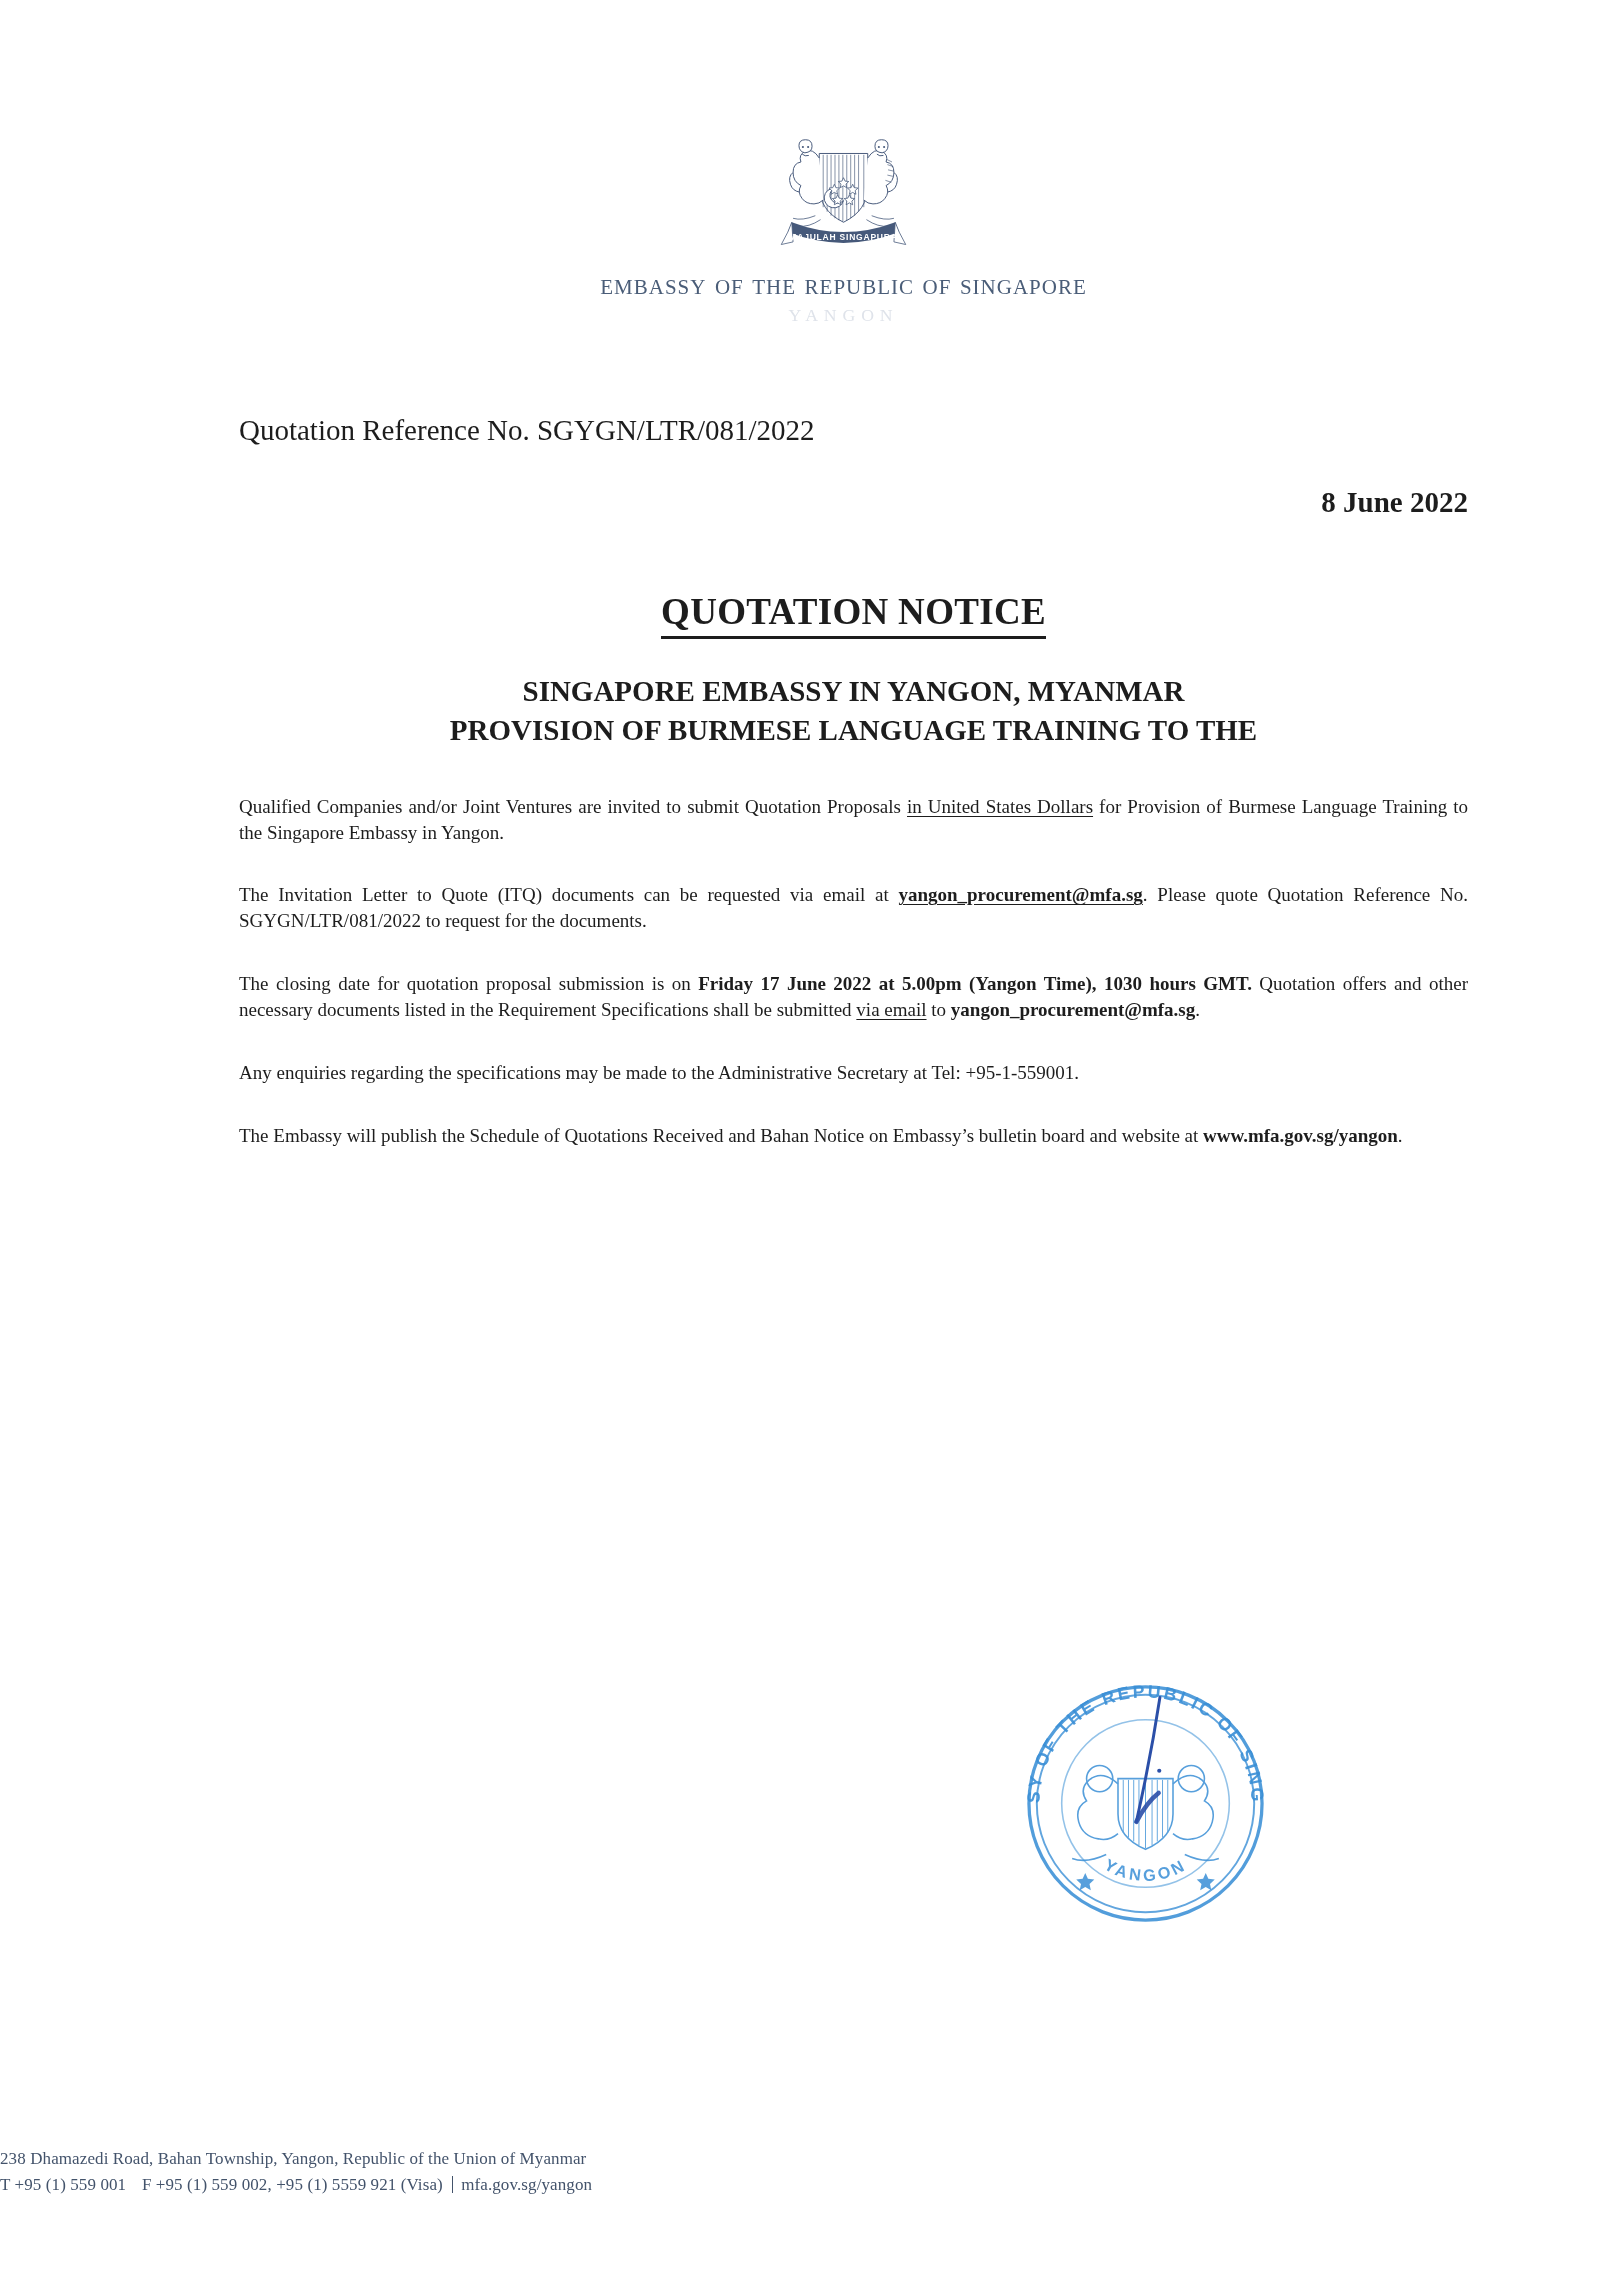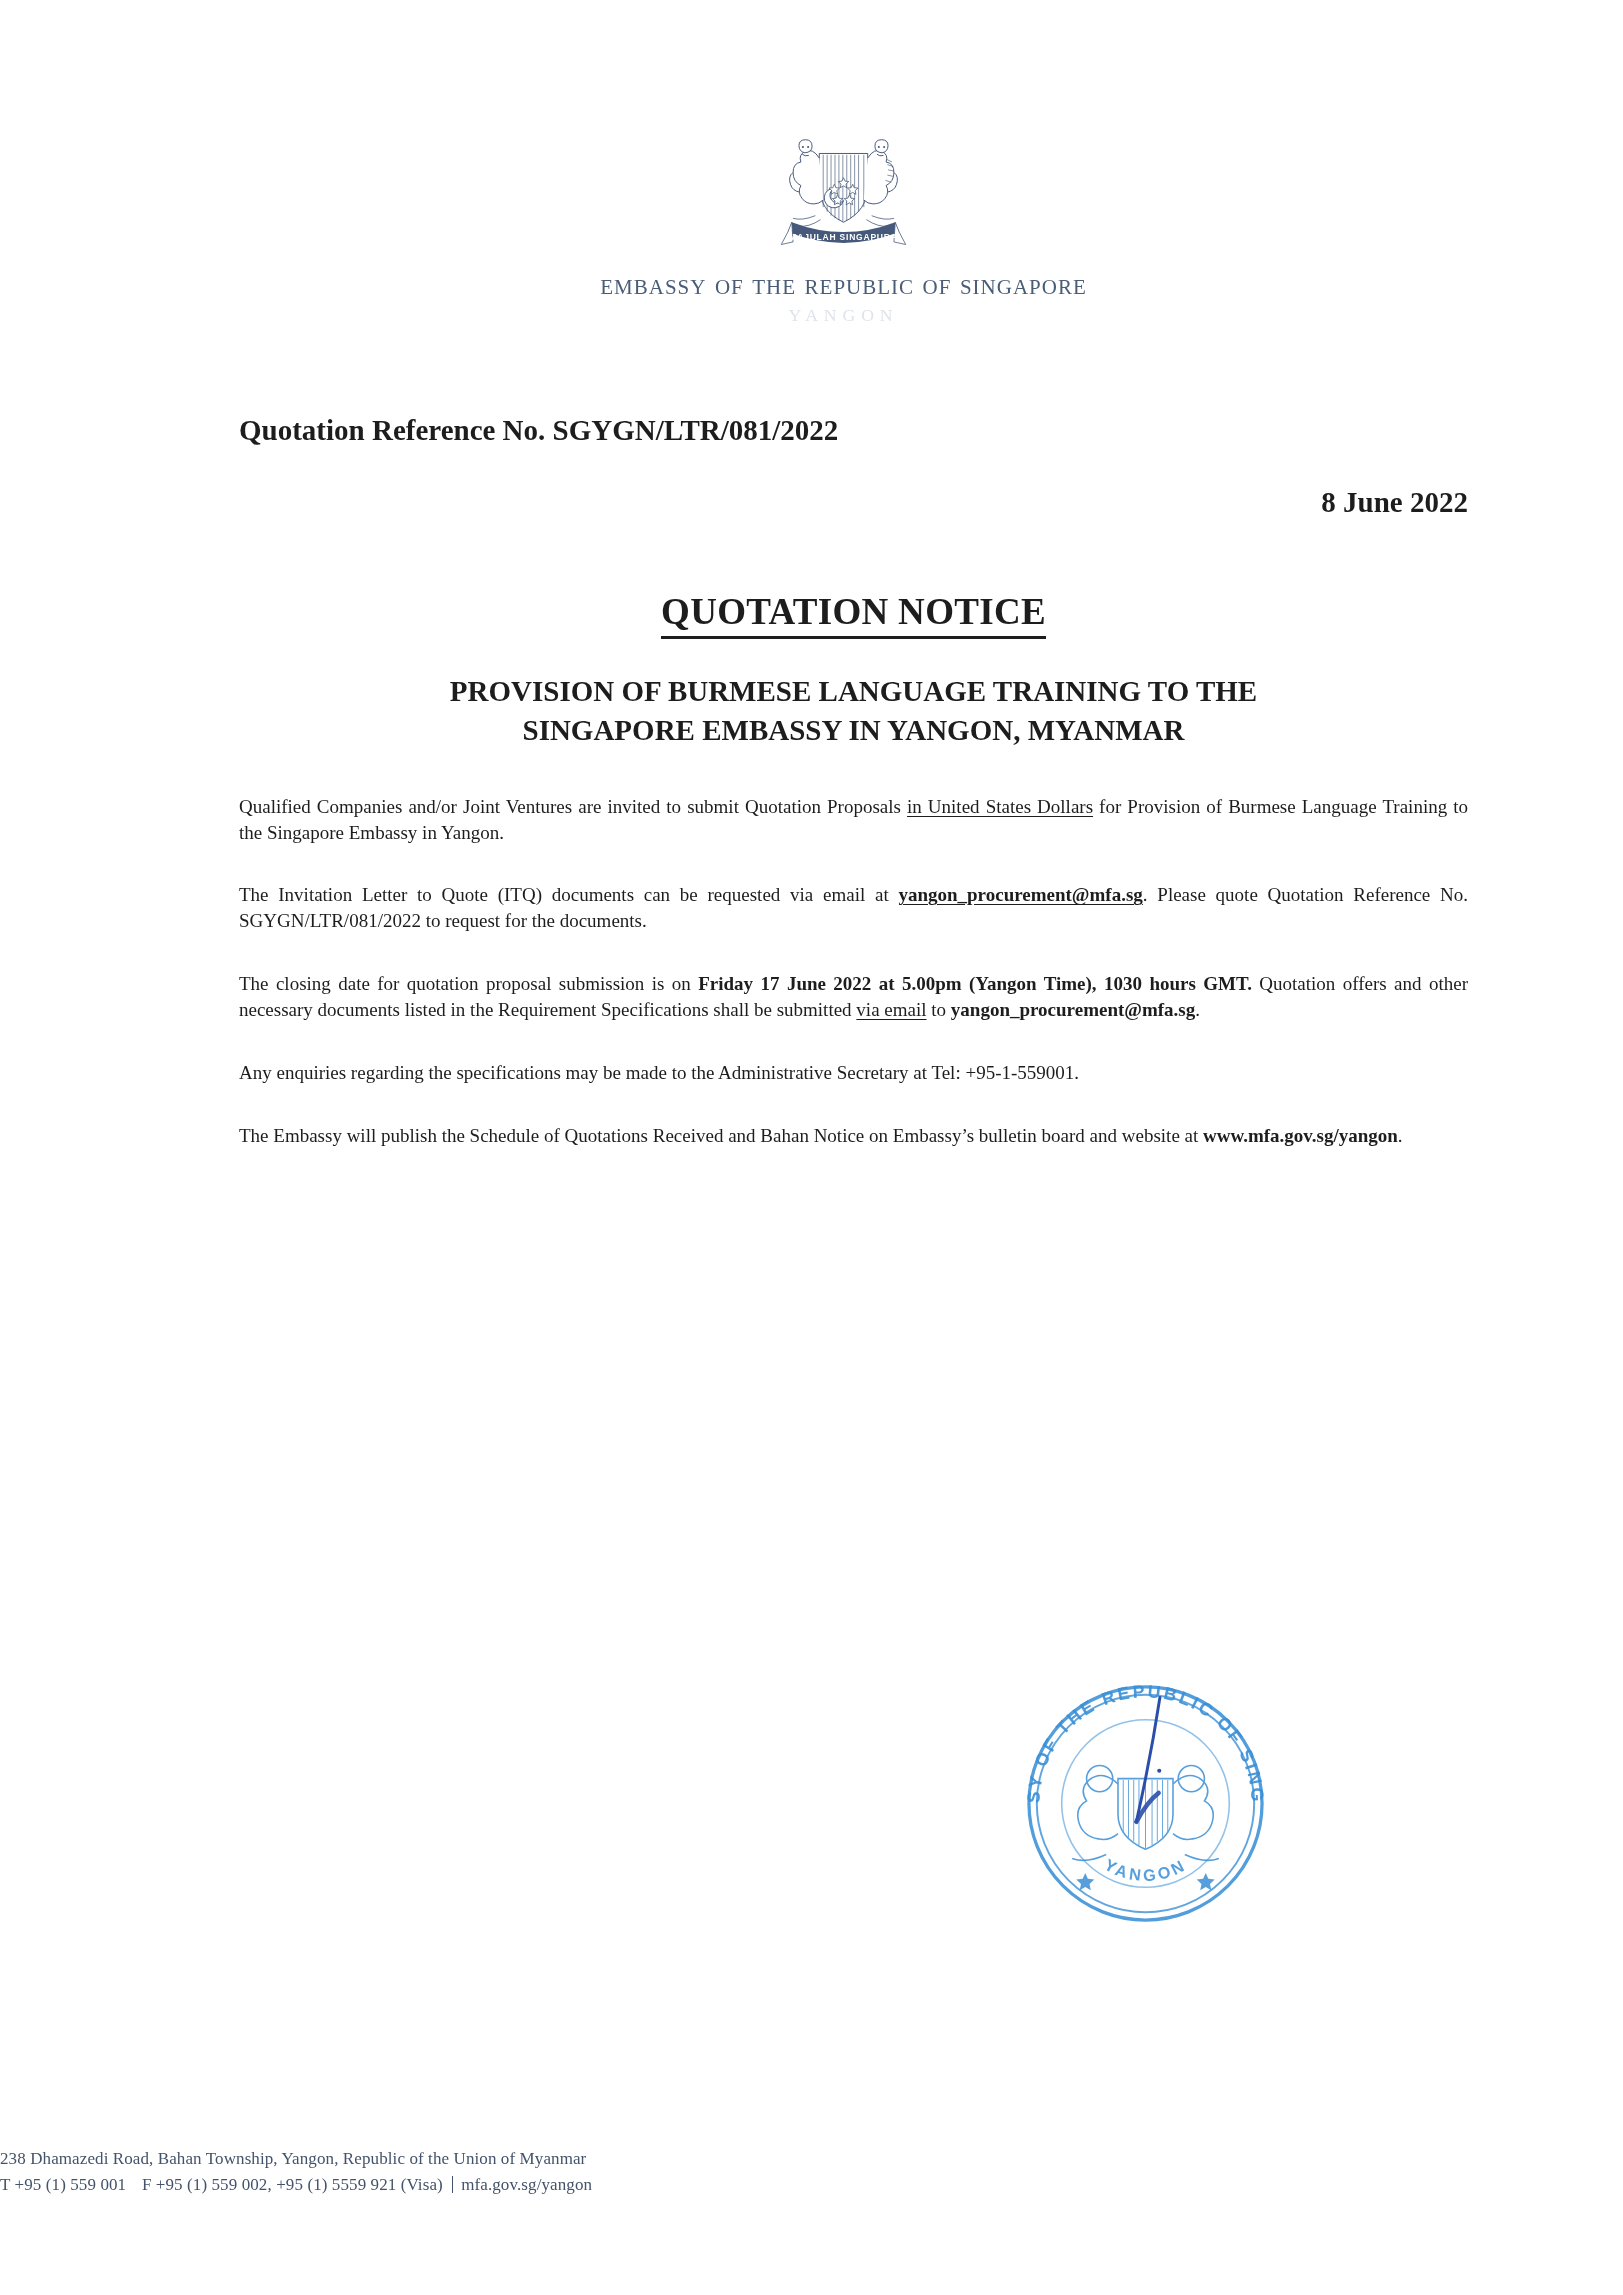--- a/index.html
+++ b/index.html
@@ -55,21 +55,20 @@
   .content {
     position: absolute;
     left: 239px;
     top: 412px;
     width: 1229px;
   }
   .ref-line {
     font-size: 29px;
     line-height: 1.25;
     margin: 0 0 38px 0;
-    font-weight: bold;
   }
   .date-line {
     font-size: 29px;
     font-weight: bold;
     margin: 0 0 71px 0;
     text-align: right;
   }
   .doc-title {
     text-align: center;
     font-size: 37px;
@@ -201,22 +200,22 @@
 
   <div class="content">
 
     <div class="ref-line">Quotation Reference No. SGYGN/LTR/081/2022</div>
 
     <div class="date-line">8 June 2022</div>
 
     <h1 class="doc-title"><span>QUOTATION NOTICE</span></h1>
 
     <div class="doc-subtitle">
+      <div>SINGAPORE EMBASSY IN YANGON, MYANMAR</div>
       <div>PROVISION OF BURMESE LANGUAGE TRAINING TO THE</div>
-      <div>SINGAPORE EMBASSY IN YANGON, MYANMAR</div>
     </div>
 
     <p class="para"><span>Qualified Companies and/or Joint Ventures are invited to submit Quotation Proposals </span><span class="u">in United States Dollars</span><span> for Provision of Burmese Language Training to the Singapore Embassy in Yangon.</span></p>
 
     <p class="para"><span>The Invitation Letter to Quote (ITQ) documents can be requested via email at </span><span class="bu">yangon_procurement@mfa.sg</span><span>. Please quote Quotation Reference No. SGYGN/LTR/081/2022 to request for the documents.</span></p>
 
     <p class="para"><span>The closing date for quotation proposal submission is on </span><span class="b">Friday 17 June 2022 at 5.00pm (Yangon Time), 1030 hours GMT.</span><span> Quotation offers and other necessary documents listed in the Requirement Specifications shall be submitted </span><span class="u">via email</span><span> to </span><span class="b">yangon_procurement@mfa.sg</span><span>.</span></p>
 
     <p class="para"><span>Any enquiries regarding the specifications may be made to the Administrative Secretary at Tel: +95-1-559001.</span></p>
 

